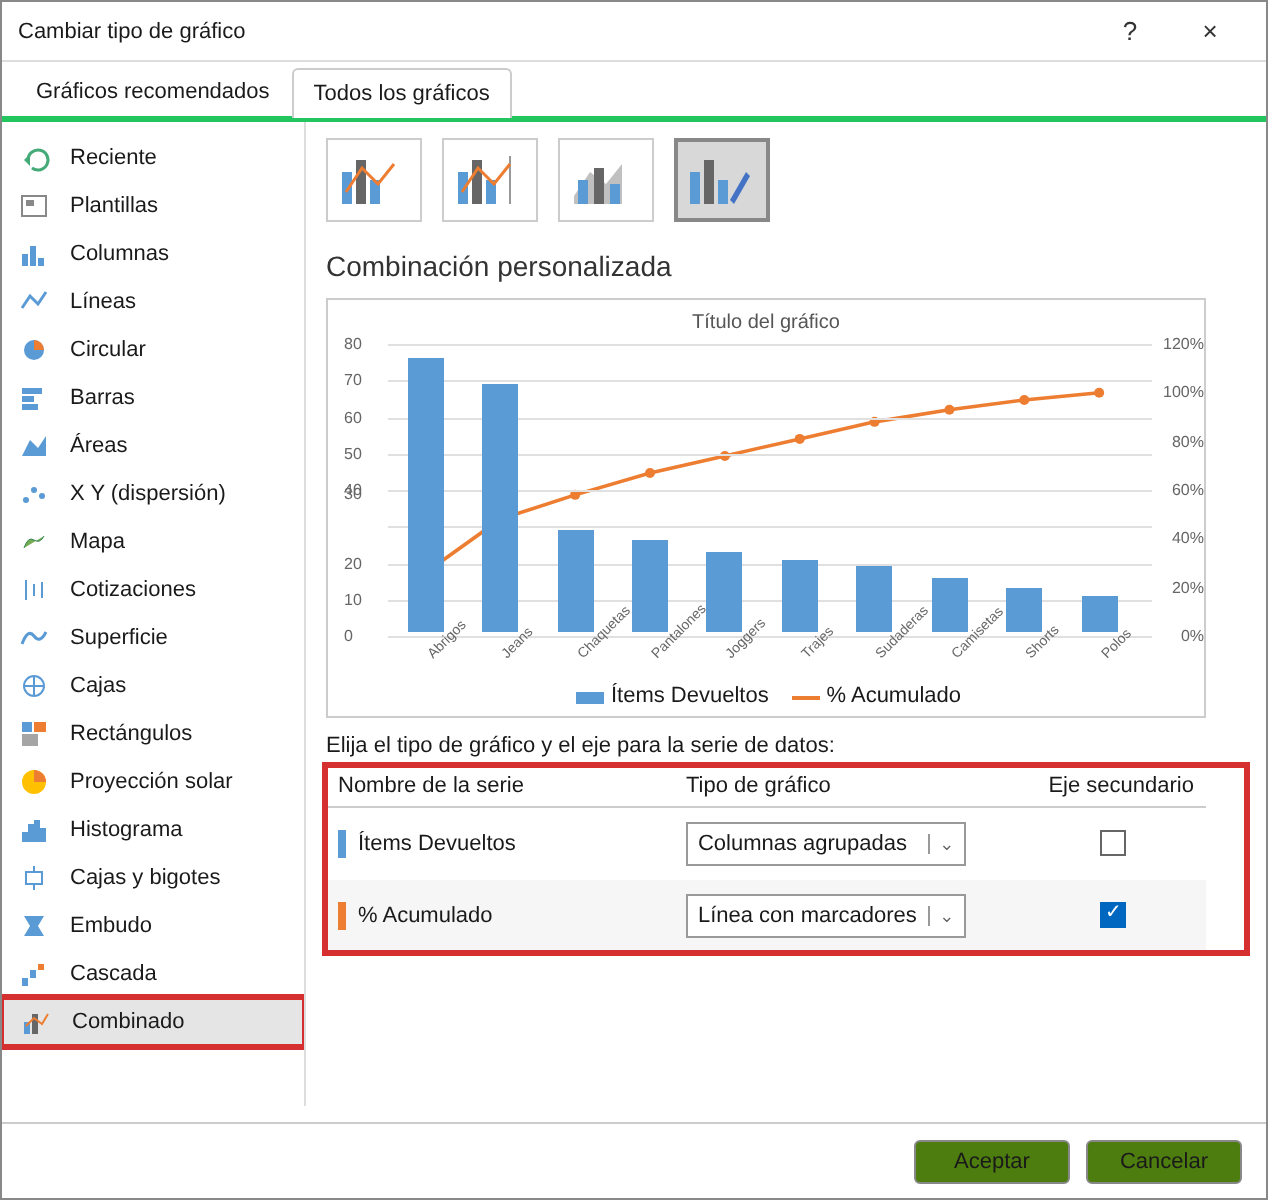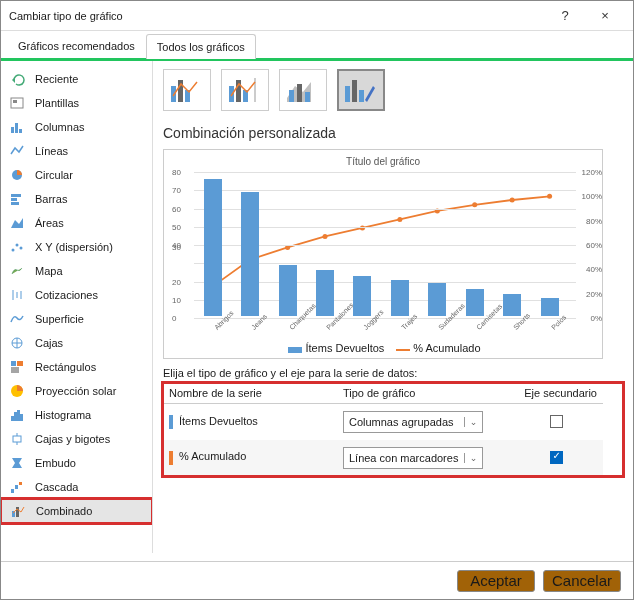--- a/index.html
+++ b/index.html
@@ -38,21 +38,21 @@
 .series-table tr.row{height:36px}
 .series-table tr.alt{background:#f6f6f6}
 .ser-sw{display:inline-block;width:4px;height:14px;vertical-align:middle;margin-right:6px}
 .combo-sel{display:flex;border:1px solid #999;width:140px;height:22px;align-items:center;background:#fff}
 .combo-sel span{flex:1;padding:0 5px}
 .combo-sel .dd{width:18px;border-left:1px solid #999;text-align:center;font-size:9px;color:#666}
 .chk{width:13px;height:13px;border:1px solid #666;margin:auto;display:block}
 .chk.on{background:#0067c0;border-color:#0067c0;position:relative}
 .chk.on:after{content:"✓";color:#fff;font-size:10px;position:absolute;top:-2px;left:1px}
 .footer{position:absolute;bottom:0;left:0;right:0;height:38px;border-top:1px solid #ccc;display:flex;justify-content:flex-end;align-items:center;gap:8px;padding:0 12px;background:#fff}
-.footer button{width:78px;height:22px;border:1px solid #888;border-radius:3px;background:#a16207;cursor:pointer;font-size:15px}
+.footer button{width:78px;height:22px;border:1px solid #888;border-radius:3px;background:#4d7c0f;cursor:pointer;font-size:11px}
 svg{overflow:visible}
 </style>
 </head>
 <body>
 
 <div class="titlebar">
   <div class="title">Cambiar tipo de gráfico</div>
   <div class="btn">?</div>
   <div class="btn">×</div>
 </div>

